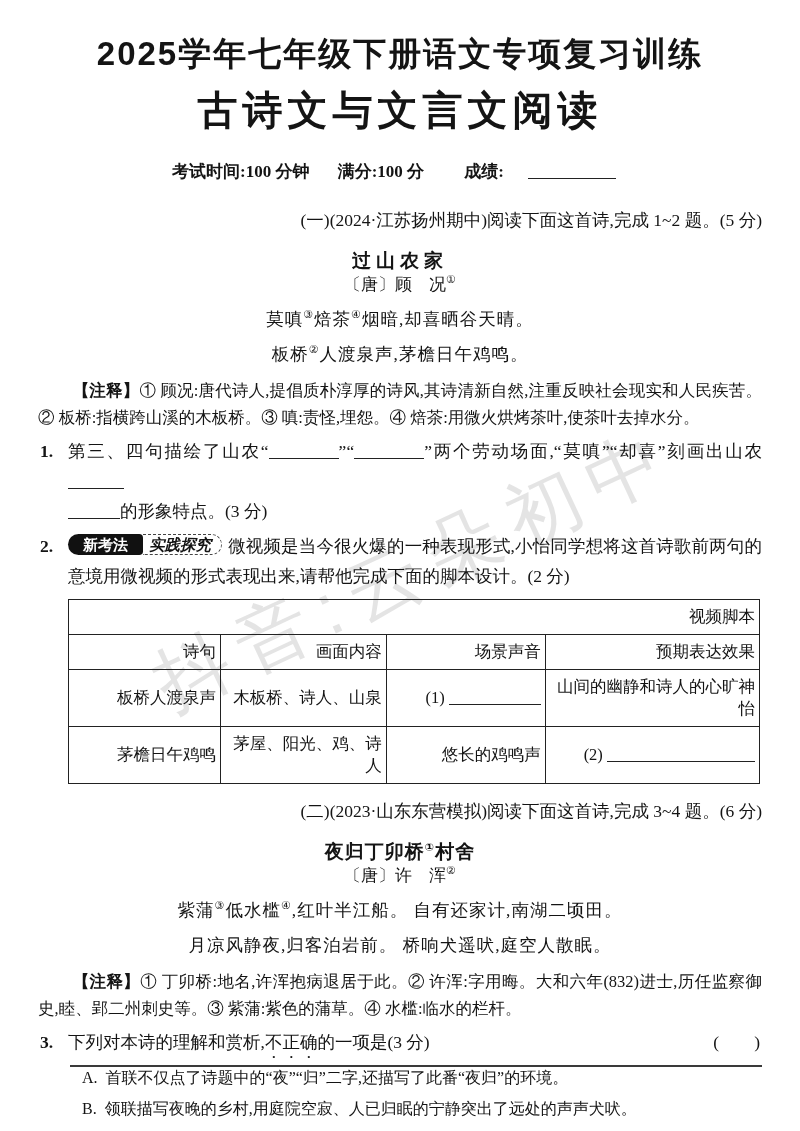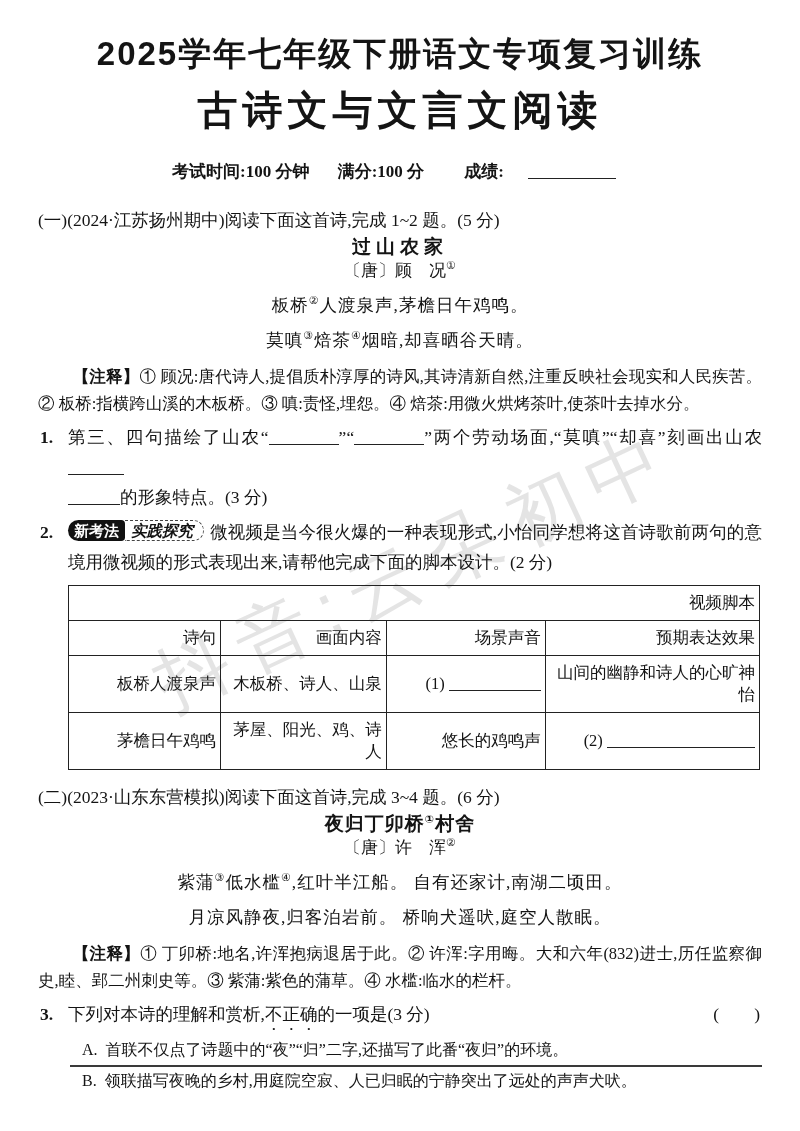--- a/index.html
+++ b/index.html
@@ -26,40 +26,40 @@
     font-weight:bold;font-size:33px;line-height:40px;letter-spacing:2px;
   }
   .doc-subtitle{
     margin:12px 0 0;text-align:center;
     font-family:"Liberation Sans","DejaVu Sans",sans-serif;
     font-weight:bold;font-size:40px;line-height:48px;letter-spacing:5px;
   }
   .exam-info{margin-top:26px;text-align:center;font-size:17px;font-weight:bold;}
   .exam-info span{margin:0 12px;}
   .blank{display:inline-block;border-bottom:1.4px solid #222;height:15px;vertical-align:-2px;}
-  .sec-header{font-size:17.5px;line-height:30px;margin-top:22px;}
+  .sec-header{font-size:17.5px;line-height:30px;margin-top:22px;text-align:right;}
   .sec-header.second{margin-top:12px;}
   .poem-title{
-    text-align:center;
+    text-align:center;margin-top:14px;
     font-family:"Liberation Sans","DejaVu Sans",sans-serif;
     font-weight:bold;font-size:19px;letter-spacing:5px;line-height:24px;
   }
   .poem-title.t2{letter-spacing:1px;}
   .poem-author{text-align:center;font-size:17px;line-height:24px;}
   .poem-line{text-align:center;margin-top:9px;font-size:17.5px;line-height:26px;letter-spacing:1px;}
   sup{font-size:11px;line-height:0;}
   .notes{margin-top:10px;font-size:16.5px;line-height:27px;text-align:justify;text-indent:2.1em;}
   .notes-label{font-family:"Liberation Sans","DejaVu Sans",sans-serif;font-weight:bold;margin-top:46px;}
   .q{position:relative;margin-top:5px;padding-left:30px;font-size:17.5px;line-height:30px;text-align:justify;}
   .q-num{position:absolute;left:2px;top:0;font-weight:bold;}
   .q-line2{padding-left:30px;font-size:17.5px;line-height:30px;}
   .badge-new{
     display:inline-block;background:#111;color:#fff;
     font-family:"Liberation Sans","DejaVu Sans",sans-serif;font-weight:bold;
-    font-size:15px;line-height:21px;padding:0 6px;border-radius:11px 4px 4px 11px;
+    font-size:15px;line-height:21px;padding:0 15px;border-radius:11px 4px 4px 11px;
     vertical-align:2px;
   }
   .badge-practice{
     display:inline-block;border:1.6px dashed #444;border-left:none;
     font-weight:bold;font-style:italic;font-size:15.5px;line-height:19px;
     padding:0 10px 0 6px;border-radius:0 12px 12px 0;vertical-align:2px;margin-right:6px;
   }
   table.script{
     border-collapse:collapse;margin:8px 0 0 30px;width:692px;
     font-size:16.5px;
@@ -95,22 +95,22 @@
     <div class="exam-info">
       <span>考试时间:100 分钟</span>
       <span>满分:100 分</span>
       <span><span>成绩:</span><span class="blank" style="width:88px"></span></span>
     </div>
 
     <div class="sec-header">(一)(2024·江苏扬州期中)阅读下面这首诗,完成 1~2 题。(5 分)</div>
 
     <div class="poem-title supnums">过山农家</div>
     <div class="poem-author supnums">〔唐〕顾　况<sup>①</sup></div>
+    <div class="poem-line supnums">莫嗔<sup>③</sup>焙茶<sup>④</sup>烟暗,却喜晒谷天晴。</div>
     <div class="poem-line supnums">板桥<sup>②</sup>人渡泉声,茅檐日午鸡鸣。</div>
-    <div class="poem-line supnums">莫嗔<sup>③</sup>焙茶<sup>④</sup>烟暗,却喜晒谷天晴。</div>
 
     <div class="notes">
       <span class="notes-label">【注释】</span><span>① 顾况:唐代诗人,提倡质朴淳厚的诗风,其诗清新自然,注重反映社会现实和人民疾苦。② 板桥:指横跨山溪的木板桥。③ 嗔:责怪,埋怨。④ 焙茶:用微火烘烤茶叶,使茶叶去掉水分。</span>
     </div>
 
     <div class="q">
       <span class="q-num">1.</span>
       <span>第三、四句描绘了山农“</span><span class="blank" style="width:70px"></span><span>”“</span><span class="blank" style="width:70px"></span><span>”两个劳动场面,“莫嗔”“却喜”刻画出山农</span><span class="blank" style="width:56px"></span>
     </div>
     <div class="q-line2">

